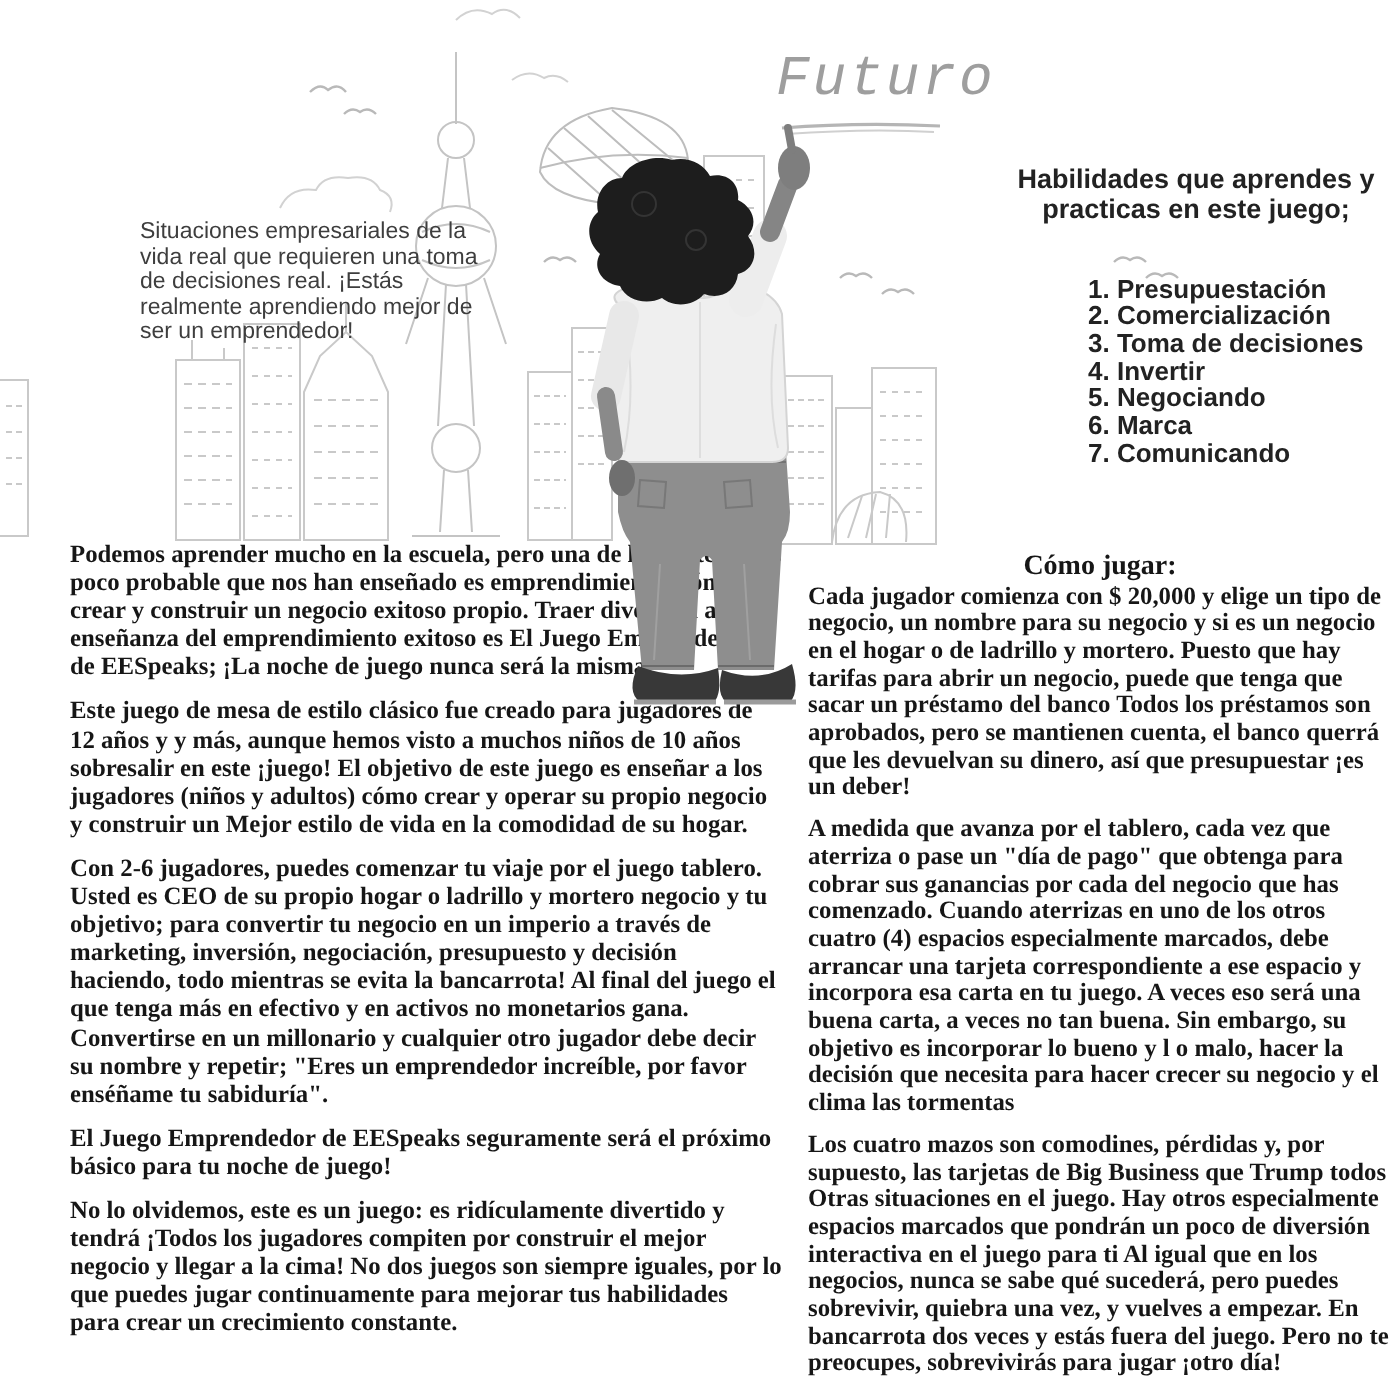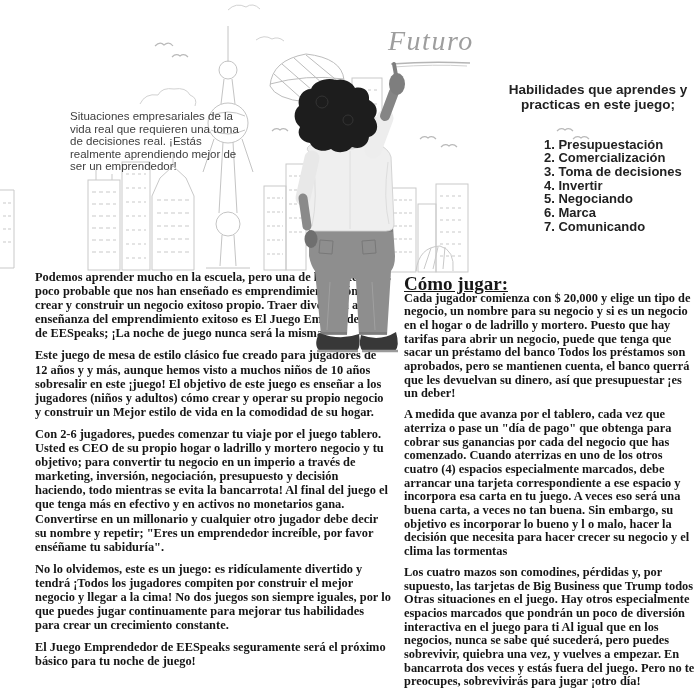--- a/index.html
+++ b/index.html
@@ -11,41 +11,41 @@
   
   #hero-svg{position:absolute;left:0;top:0;z-index:2;pointer-events:none;}
 
   .note{
     position:absolute;left:70px;top:110px;width:170px;z-index:3;
     font-family:"Liberation Sans", sans-serif;
     font-size:11.5px;line-height:12.6px;color:#3e3e3e;
   }
   .futuro{
     position:absolute;left:388px;top:25px;z-index:3;
-    font-family:Liberation Serif, serif;font-style:italic;
+    font-family:Liberation Mono, monospace;font-style:italic;
     font-size:28px;color:#9e9e9e;letter-spacing:1.5px;
   }
   .skills{
     position:absolute;left:492px;top:83px;width:212px;z-index:3;
     font-family:"Liberation Sans", sans-serif;color:#222222;
   }
   .skills-heading{font-weight:bold;font-size:13.5px;line-height:14.8px;text-align:center;}
   .skills-list{
     list-style:none;margin:25px 0 0 52px;padding:0;
     font-weight:bold;font-size:13px;line-height:13.7px;text-align:left;
   }
   .col{
     position:absolute;z-index:1;color:#161616;font-weight:bold;
   }
   .col p{margin:0 0 8px 0;}
   .col-left{left:35px;top:270px;width:356px;font-size:12.4px;line-height:14.1px;}
   .col-right{left:404px;top:277px;width:292px;font-size:12.4px;line-height:13.7px;}
   .col-right p{margin:0 0 7px 0;}
   .howto-heading{
-    margin:0;font-size:19px;font-weight:bold;line-height:14.5px;text-decoration:underline;
+    margin:0;font-size:14px;font-weight:bold;text-align:center;line-height:14.5px;
   }
 </style>
 </head>
 <body>
 
 <svg id="hero-svg" width="700" height="380" viewBox="0 0 700 380" aria-hidden="true">
 
   <g stroke="#c9c9c9" fill="none" stroke-width="1">
 
     <path d="M0,190 L14,190 L14,268 L0,268"></path>
@@ -167,22 +167,22 @@
     <li>5. Negociando</li>
     <li>6. Marca</li>
     <li>7. Comunicando</li>
   </ul>
 </div>
 
 <div class="col col-left">
   <p>Podemos aprender mucho en la escuela, pero una de las materias es poco probable que nos han enseñado es emprendimiento; cómo crear y construir un negocio exitoso propio. Traer diversión a la enseñanza del emprendimiento exitoso es El Juego Emprendedor de EESpeaks; ¡La noche de juego nunca será la misma!</p>
   <p>Este juego de mesa de estilo clásico fue creado para jugadores de 12 años y y más, aunque hemos visto a muchos niños de 10 años sobresalir en este ¡juego! El objetivo de este juego es enseñar a los jugadores (niños y adultos) cómo crear y operar su propio negocio y construir un Mejor estilo de vida en la comodidad de su hogar.</p>
   <p>Con 2-6 jugadores, puedes comenzar tu viaje por el juego tablero. Usted es CEO de su propio hogar o ladrillo y mortero negocio y tu objetivo; para convertir tu negocio en un imperio a través de marketing, inversión, negociación, presupuesto y decisión haciendo, todo mientras se evita la bancarrota! Al final del juego el que tenga más en efectivo y en activos no monetarios gana. Convertirse en un millonario y cualquier otro jugador debe decir su nombre y repetir; "Eres un emprendedor increíble, por favor enséñame tu sabiduría".</p>
+  <p>El Juego Emprendedor de EESpeaks seguramente será el próximo básico para tu noche de juego!</p>
   <p>No lo olvidemos, este es un juego: es ridículamente divertido y tendrá ¡Todos los jugadores compiten por construir el mejor negocio y llegar a la cima! No dos juegos son siempre iguales, por lo que puedes jugar continuamente para mejorar tus habilidades para crear un crecimiento constante.</p>
-  <p>El Juego Emprendedor de EESpeaks seguramente será el próximo básico para tu noche de juego!</p>
 </div>
 
 <div class="col col-right">
   <h3 class="howto-heading">Cómo jugar:</h3>
   <p>Cada jugador comienza con $ 20,000 y elige un tipo de negocio, un nombre para su negocio y si es un negocio en el hogar o de ladrillo y mortero. Puesto que hay tarifas para abrir un negocio, puede que tenga que sacar un préstamo del banco Todos los préstamos son aprobados, pero se mantienen cuenta, el banco querrá que les devuelvan su dinero, así que presupuestar ¡es un deber!</p>
   <p>A medida que avanza por el tablero, cada vez que aterriza o pase un "día de pago" que obtenga para cobrar sus ganancias por cada del negocio que has comenzado. Cuando aterrizas en uno de los otros cuatro (4) espacios especialmente marcados, debe arrancar una tarjeta correspondiente a ese espacio y incorpora esa carta en tu juego. A veces eso será una buena carta, a veces no tan buena. Sin embargo, su objetivo es incorporar lo bueno y l o malo, hacer la decisión que necesita para hacer crecer su negocio y el clima las tormentas</p>
   <p>Los cuatro mazos son comodines,  pérdidas y, por supuesto, las tarjetas de Big Business que Trump todos Otras situaciones en el juego. Hay otros especialmente espacios marcados que pondrán un poco de diversión interactiva en el juego para ti Al igual que en los negocios, nunca se sabe qué sucederá, pero puedes sobrevivir, quiebra una vez, y vuelves a empezar. En bancarrota dos veces y estás fuera del juego. Pero no te preocupes, sobrevivirás para jugar ¡otro día!</p>
 </div>
 
 </body></html>

